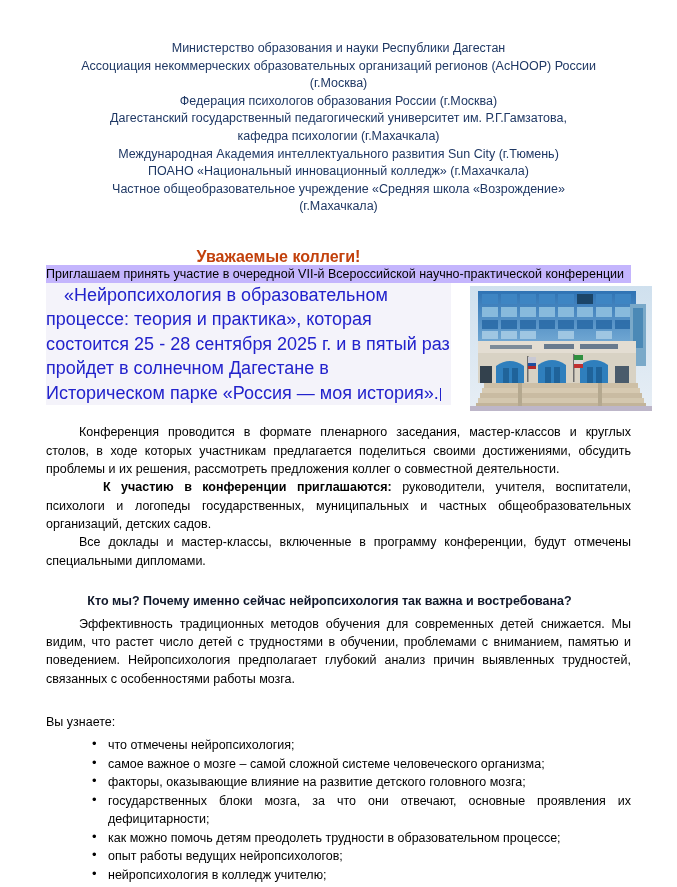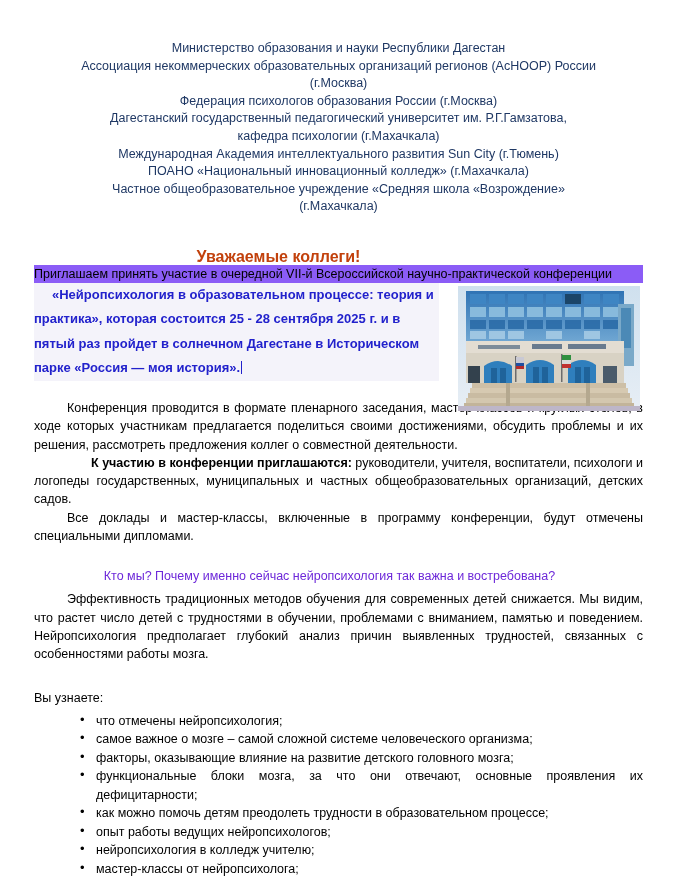--- a/index.html
+++ b/index.html
@@ -14,21 +14,21 @@
     color: #000000;
     overflow: hidden;
     position: relative;
   }
 
   .page {
     position: relative;
     width: 677px;
     height: 887px;
     box-sizing: border-box;
-    padding: 0 34px;
+    padding: 0 46px;
   }
 
   
   .org-header {
     padding-top: 40px;
     text-align: center;
     color: #1F3864;
     font-size: 12.5px;
     line-height: 17.6px;
   }
@@ -48,25 +48,25 @@
     font-size: 16px;
     color: #c2410c;
     line-height: 17px;
     padding-right: 120px;
   }
   .invite-lead {
     font-size: 12.5px;
     line-height: 18px;
     color: #000000;
     text-align: left;
-    background: #8b5cf6;
+    background: #c4b5fd;
   }
   .invite-title {
-    font-size: 13px;
-    font-weight: bold;
+    font-size: 18px;
+    font-weight: normal;
     color: #2222CC;
     line-height: 24.5px;
     width: 405px;
     background: #f4f3fa;
     text-indent: 18px;
   }
   .caret {
     display: inline-block;
     width: 1px;
     height: 13px;
@@ -97,23 +97,23 @@
     margin: 0;
     text-align: justify;
     text-indent: 33px;
   }
   .b { font-weight: bold; margin-left: 24px; }
 
   
   .question-heading {
     margin-top: 22px;
     text-align: center;
-    font-weight: normal;
-    font-size: 12.5px;
-    color: #6d28d9;
+    font-weight: bold;
+    font-size: 12.5px;
+    color: #0f172a;
     line-height: 18px;
     padding-right: 18px;
   }
 
   .para-after-heading {
     margin-top: 5px;
     font-size: 12.5px;
     line-height: 18.3px;
   }
 
@@ -293,20 +293,20 @@
   <div class="para-after-heading">
     <p class="just">Эффективность традиционных методов обучения для современных детей снижается. Мы видим, что растет число детей с трудностями в обучении, проблемами с вниманием, памятью и поведением. Нейропсихология предполагает глубокий анализ причин выявленных трудностей, связанных с особенностями работы мозга.</p>
   </div>
 
   <div class="list-intro">Вы узнаете:</div>
 
   <ul class="bullets">
     <li>что отмечены нейропсихология;</li>
     <li>самое важное о мозге – самой сложной системе человеческого организма;</li>
     <li>факторы, оказывающие влияние на развитие детского головного мозга;</li>
-    <li>функциональные блоки мозга, за что они отвечают, основные проявления их дефицитарности;</li>
+    <li>государственных блоки мозга, за что они отвечают, основные проявления их дефицитарности;</li>
     <li>как можно помочь детям преодолеть трудности в образовательном процессе;</li>
     <li>опыт работы ведущих нейропсихологов;</li>
     <li>нейропсихология в колледж учителю;</li>
     <li>мастер-классы от нейропсихолога;</li>
   </ul>
 
 </div>
 
 </body></html>

